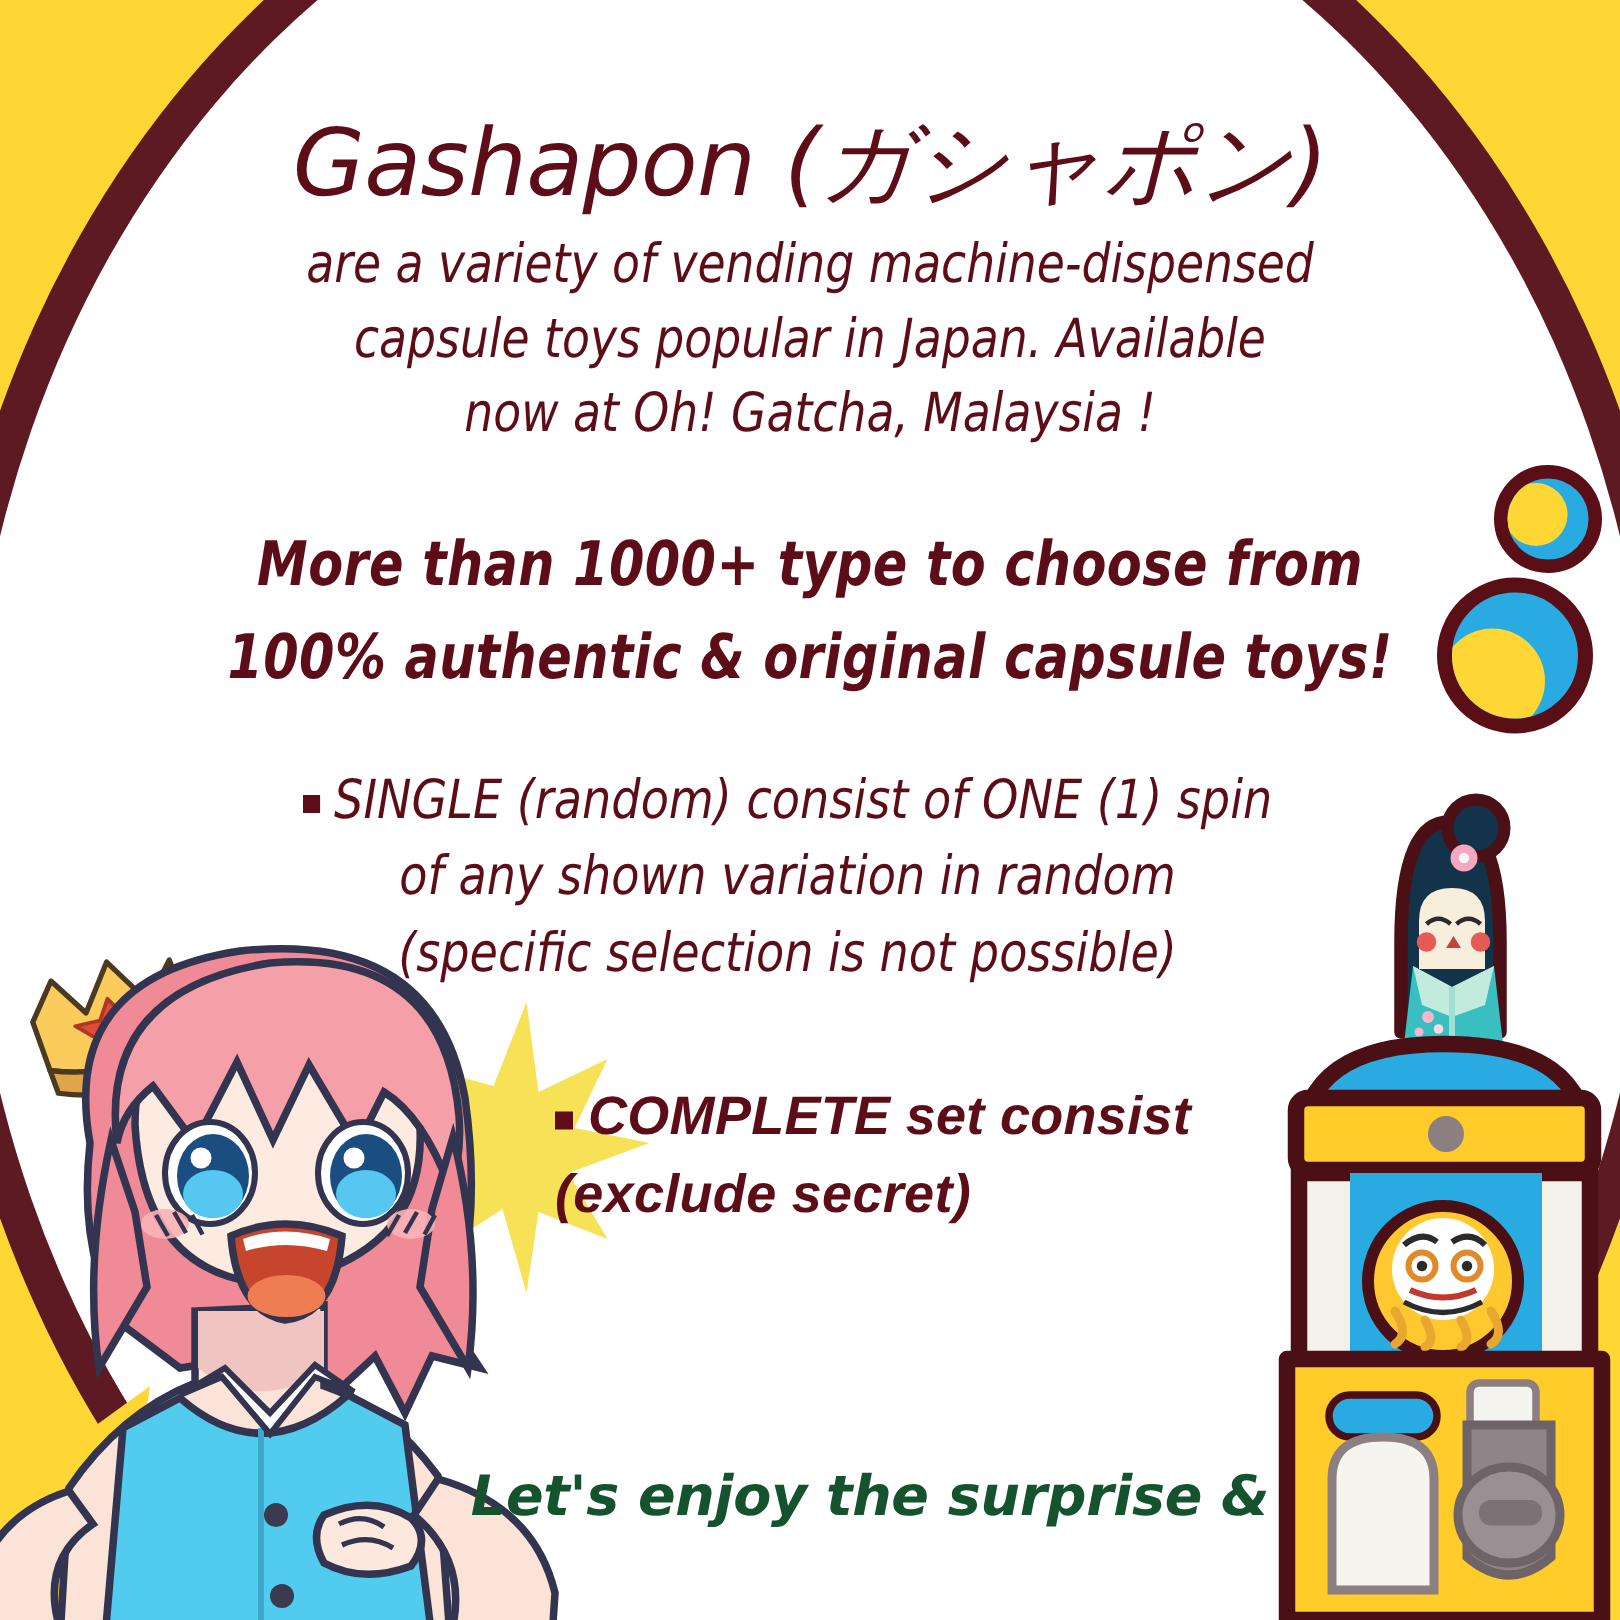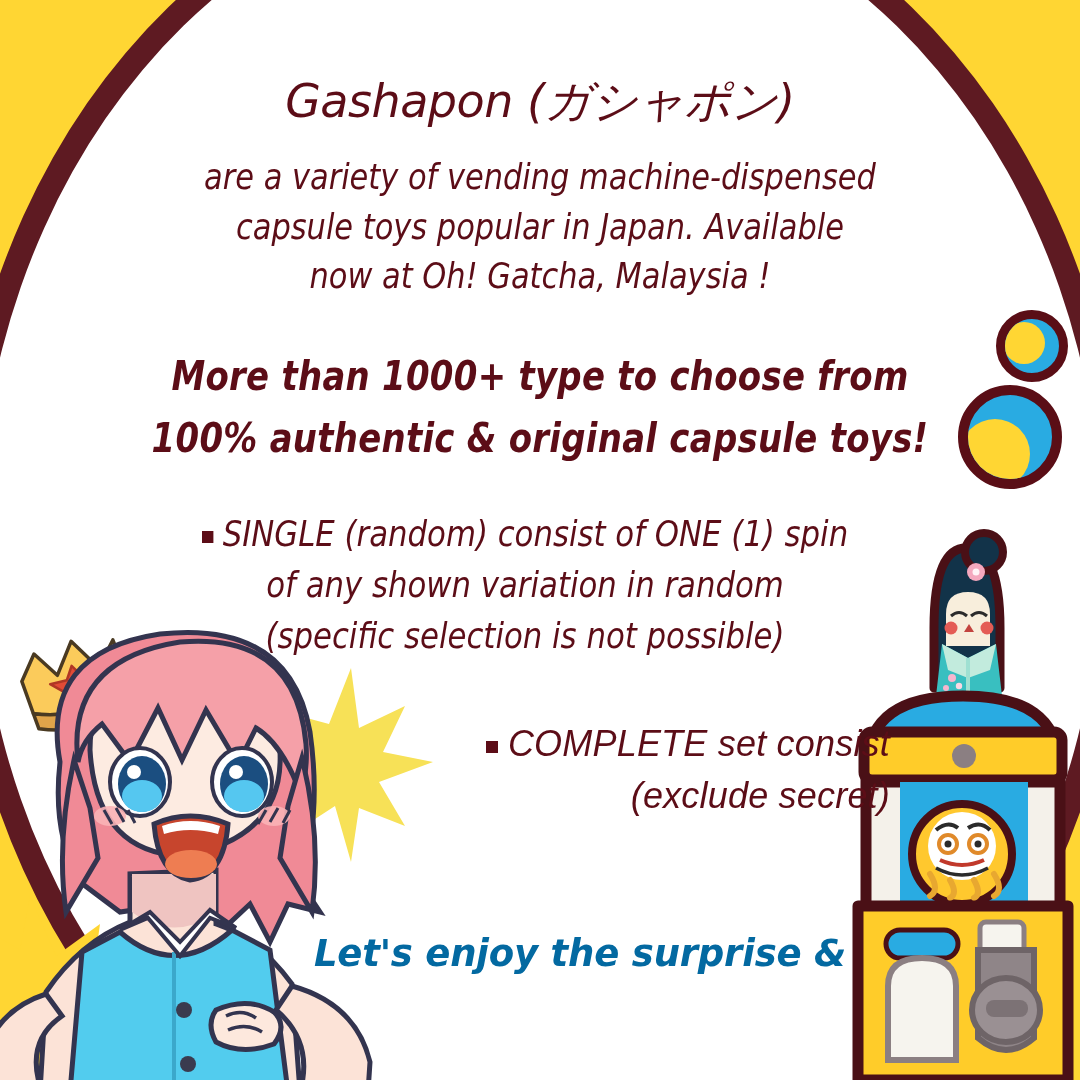--- a/index.html
+++ b/index.html
@@ -35,21 +35,21 @@
   .capsule.small::after { width:78%; height:78%; left:-4%; top:6%; bottom:auto; }
   .capsule.large { width:104px; height:104px; left:958px; top:385px; }
   .capsule.large::after { width:84%; height:84%; left:-10%; bottom:-12%; }
 
   
   .content { position:absolute; left:0; top:0; width:1080px; height:1080px; }
 
   .heading {
     position:absolute; left:90px; top:78px; width:900px;
     text-align:center; color:#5C0D17;
-    font-size:46px; line-height:1.0;
+    font-size:62px; line-height:1.0;
     font-family:"DejaVu Sans", sans-serif;
     font-style:italic; font-weight:400;
     letter-spacing:-0.5px;
   }
 
   .subheading {
     position:absolute; left:120px; top:152px; width:840px;
     text-align:center; color:#5C0D17;
     font-size:36px; line-height:1.38;
     font-family:"DejaVu Sans Condensed","DejaVu Sans", sans-serif;
@@ -76,35 +76,35 @@
   }
   .bullet-block .line { white-space:nowrap; }
 
   #block-single {
     left:130px; top:508px; width:790px;
     text-align:center; font-size:36px; line-height:1.42;
     transform:scaleX(0.95); transform-origin:center top;
   }
   #block-complete {
     left:370px; top:718px; width:520px;
-    text-align:right; font-size:36px; line-height:1.45;
+    text-align:left; font-size:36px; line-height:1.45;
     font-family:"Liberation Sans", sans-serif;
-    font-weight:400;
+    font-weight:700;
     letter-spacing:0.2px;
   }
 
   .sq {
     display:inline-block; width:12px; height:12px;
     background:#5C0D17; vertical-align:3px; margin-right:10px;
     transform:none;
   }
 
   .closing {
-    position:absolute; left:290px; top:928px; width:580px;
-    text-align:center; color:#0369a1;
+    position:absolute; left:290px; top:972px; width:580px;
+    text-align:center; color:#14532d;
     font-size:37px; line-height:1.42;
     font-family:"DejaVu Sans", sans-serif;
     font-style:italic; font-weight:bold;
     letter-spacing:-0.2px;
   }
   .closing div { white-space:nowrap; }
 
   
   .art { position:absolute; }
   #art-girl   { left:-30px; top:612px; width:430px; height:480px; }

